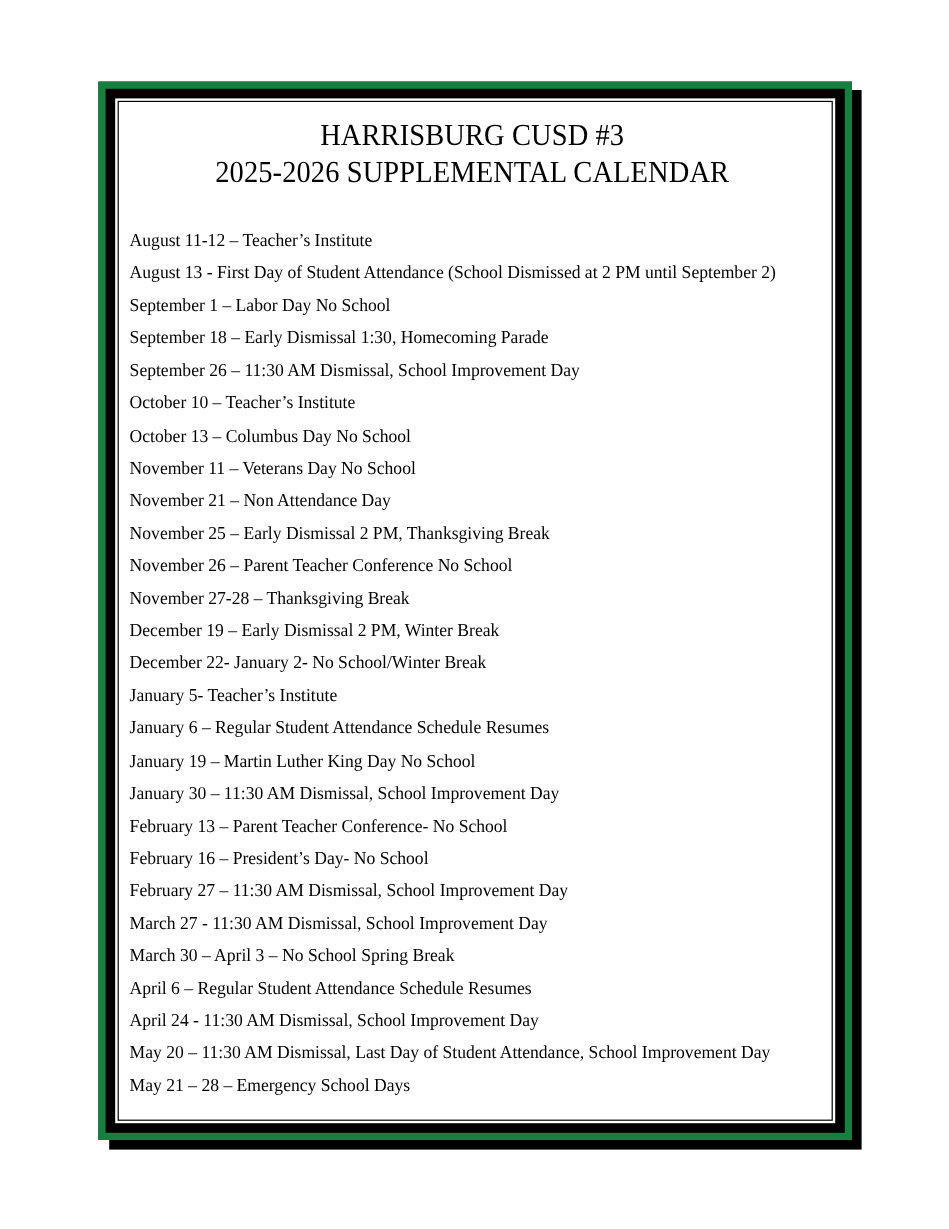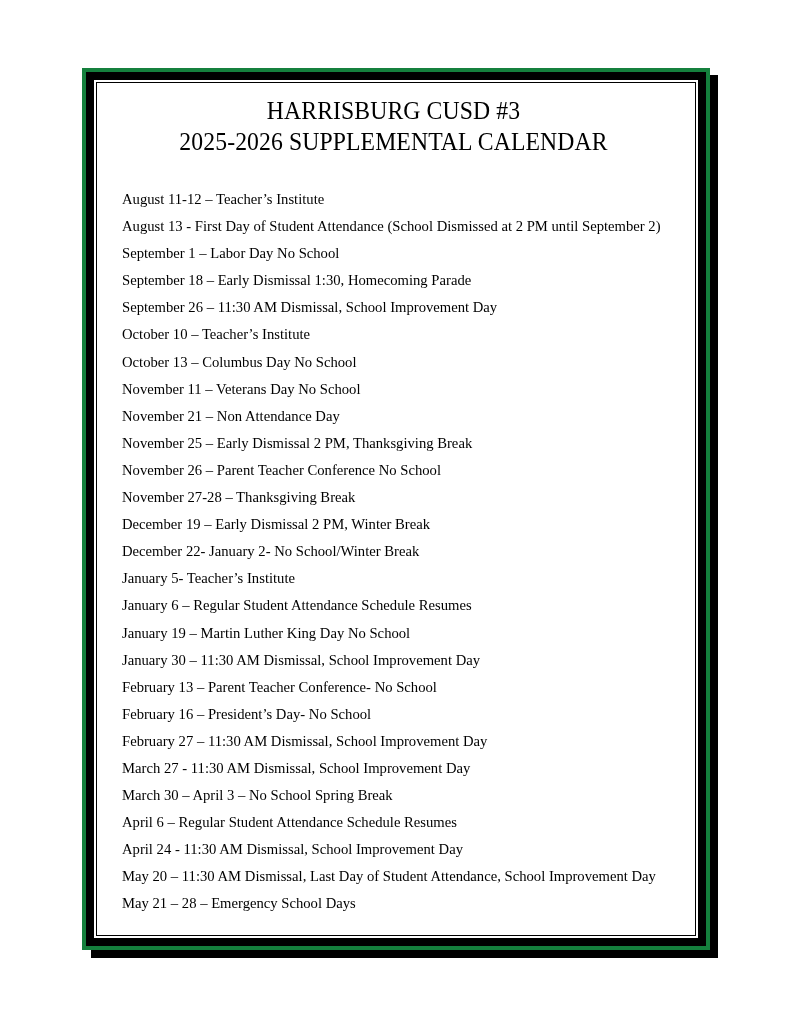--- a/index.html
+++ b/index.html
@@ -34,21 +34,21 @@
 
   
   #frame-outer {
     position: absolute;
     left: 82px;
     top: 68px;
     width: 628px;
     height: 882px;
     background: #000000;
     box-sizing: border-box;
-    border: 4px solid #15803d;
+    border: 6px solid #15803d;
   }
 
   
   #frame-gap {
     position: absolute;
     left: 8px;
     top: 8px;
     right: 8px;
     bottom: 8px;
     background: #ffffff;
@@ -89,21 +89,21 @@
     transform-origin: center top;
   }
   #doc-title .title-line {
     display: block;
     white-space: nowrap;
   }
 
   
   #event-list {
     list-style: none;
-    margin: 16px;
+    margin: 0;
     padding: 0;
     margin-top: 28px;
   }
   #event-list li {
     font-size: 15.2px;
     line-height: 27.1px;
     color: #000000;
     white-space: nowrap;
     padding-left: 0;
     transform: scaleX(0.965);

